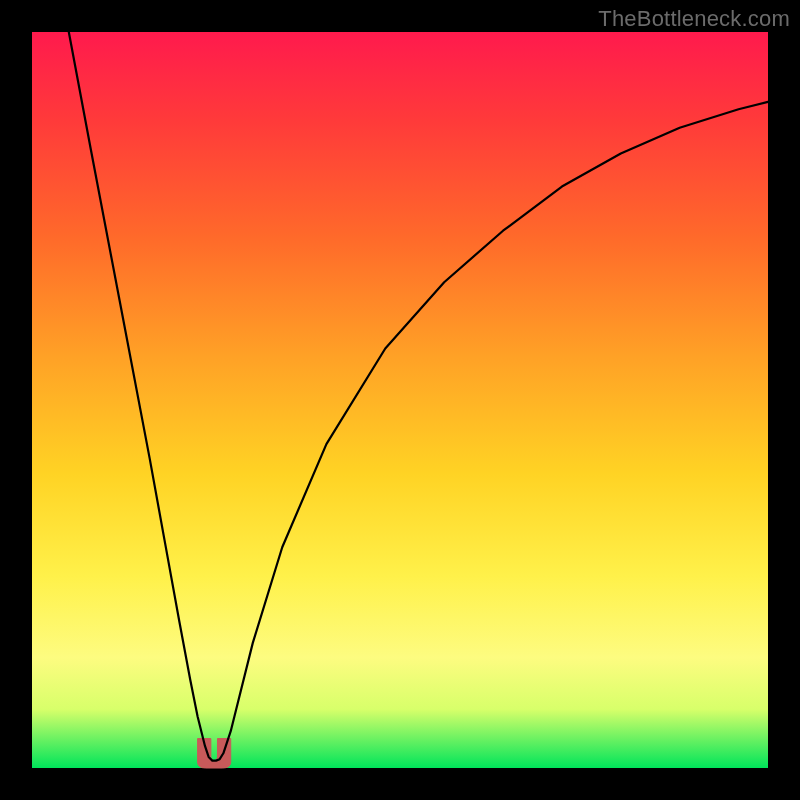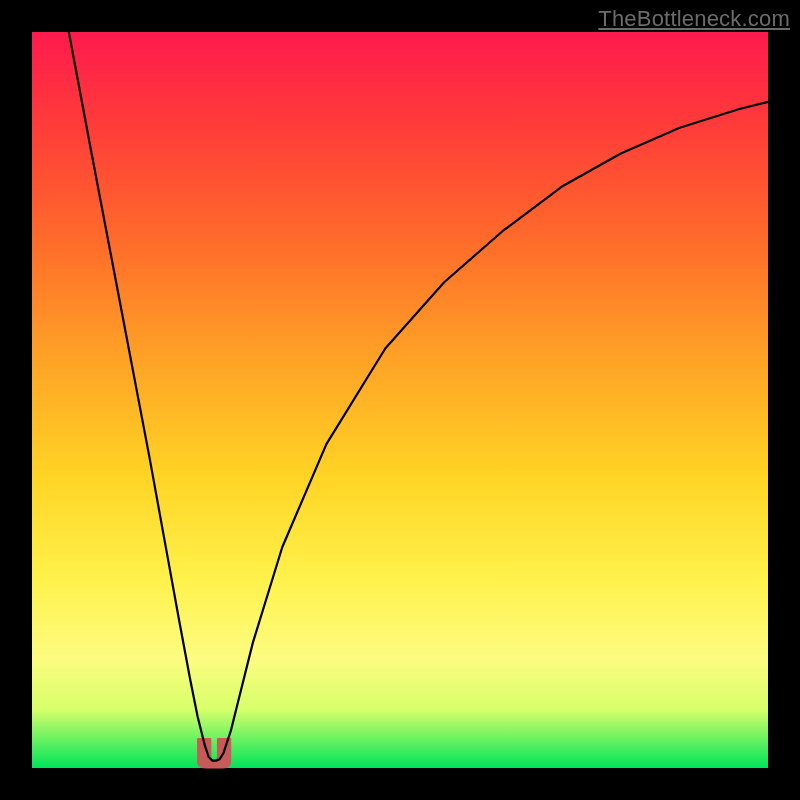--- a/index.html
+++ b/index.html
@@ -39,21 +39,20 @@
   }
   .watermark {
     position: absolute;
     top: 6px;
     right: 10px;
     color: #6b6b6b;
     font-size: 22px;
     font-weight: 500;
     letter-spacing: 0.2px;
     user-select: none;
-    text-decoration: underline;
   }
   svg.curve {
     position: absolute;
     left: 0;
     top: 0;
     width: 736px;
     height: 736px;
     overflow: visible;
   }
 </style>

